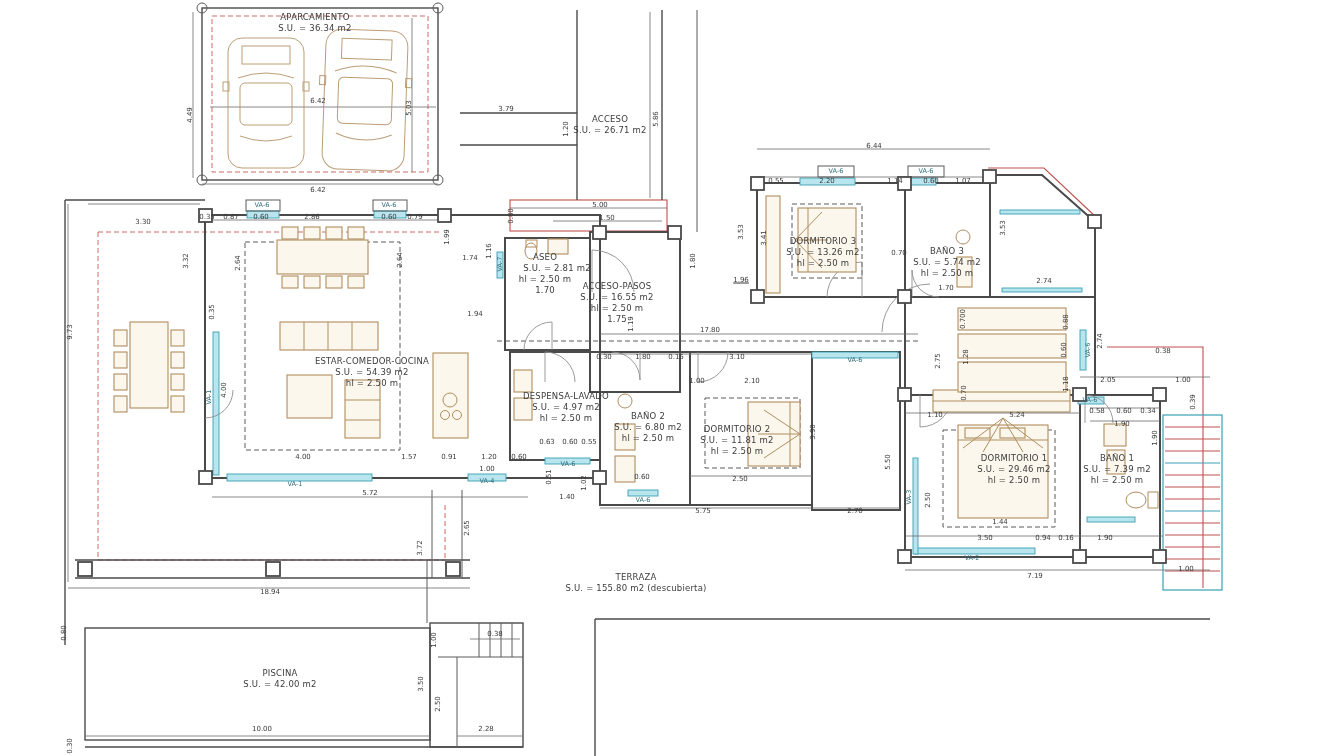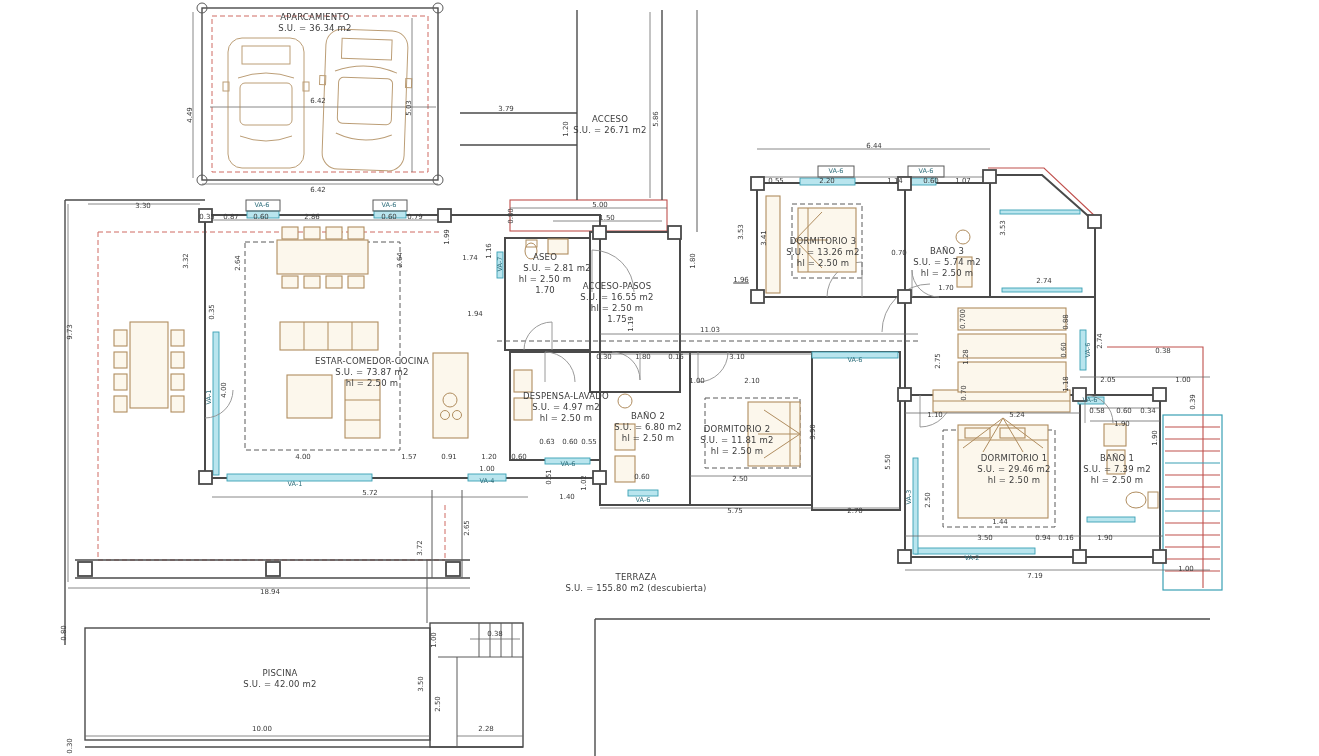--- a/index.html
+++ b/index.html
@@ -331,21 +331,21 @@
       <div class="room-label" style="left: 947px; top: 273px; transform: translate(-50%, -50%);">hl = 2.50 m</div>
       <div class="room-label" style="left: 545px; top: 257px; transform: translate(-50%, -50%);">ASEO</div>
       <div class="room-label" style="left: 545px; top: 268px; transform: translate(-50%, -50%); margin-left: 12px;">S.U. = 2.81 m2</div>
       <div class="room-label" style="left: 545px; top: 279px; transform: translate(-50%, -50%);">hl = 2.50 m</div>
       <div class="room-label" style="left: 545px; top: 290px; transform: translate(-50%, -50%);">1.70</div>
       <div class="room-label" style="left: 617px; top: 286px; transform: translate(-50%, -50%);">ACCESO-PASOS</div>
       <div class="room-label" style="left: 617px; top: 297px; transform: translate(-50%, -50%);">S.U. = 16.55 m2</div>
       <div class="room-label" style="left: 617px; top: 308px; transform: translate(-50%, -50%);">hl = 2.50 m</div>
       <div class="room-label" style="left: 617px; top: 319px; transform: translate(-50%, -50%);">1.75</div>
       <div class="room-label" style="left: 372px; top: 361px; transform: translate(-50%, -50%);">ESTAR-COMEDOR-COCINA</div>
-      <div class="room-label" style="left: 372px; top: 372px; transform: translate(-50%, -50%);">S.U. = 73.87 m2</div>
+      <div class="room-label" style="left: 372px; top: 372px; transform: translate(-50%, -50%);">S.U. = 54.39 m2</div>
       <div class="room-label" style="left: 372px; top: 383px; transform: translate(-50%, -50%);">hl = 2.50 m</div>
       <div class="room-label" style="left: 566px; top: 396px; transform: translate(-50%, -50%);">DESPENSA-LAVADO</div>
       <div class="room-label" style="left: 566px; top: 407px; transform: translate(-50%, -50%);">S.U. = 4.97 m2</div>
       <div class="room-label" style="left: 566px; top: 418px; transform: translate(-50%, -50%);">hl = 2.50 m</div>
       <div class="room-label" style="left: 648px; top: 416px; transform: translate(-50%, -50%);">BAÑO 2</div>
       <div class="room-label" style="left: 648px; top: 427px; transform: translate(-50%, -50%);">S.U. = 6.80 m2</div>
       <div class="room-label" style="left: 648px; top: 438px; transform: translate(-50%, -50%);">hl = 2.50 m</div>
       <div class="room-label" style="left: 737px; top: 429px; transform: translate(-50%, -50%);">DORMITORIO 2</div>
       <div class="room-label" style="left: 737px; top: 440px; transform: translate(-50%, -50%);">S.U. = 11.81 m2</div>
       <div class="room-label" style="left: 737px; top: 451px; transform: translate(-50%, -50%);">hl = 2.50 m</div>
@@ -361,40 +361,40 @@
       <div class="room-label" style="left: 280px; top: 684px; transform: translate(-50%, -50%);">S.U. = 42.00 m2</div>
       <div class="dim-label" style="left: 190px; top: 115px; transform: translate(-50%, -50%) rotate(-90deg);">4.49</div>
       <div class="dim-label" style="left: 318px; top: 101px; transform: translate(-50%, -50%);">6.42</div>
       <div class="dim-label" style="left: 409px; top: 108px; transform: translate(-50%, -50%) rotate(-90deg);">5.03</div>
       <div class="dim-label" style="left: 318px; top: 190px; transform: translate(-50%, -50%);">6.42</div>
       <div class="dim-label" style="left: 506px; top: 109px; transform: translate(-50%, -50%);">3.79</div>
       <div class="dim-label" style="left: 566px; top: 129px; transform: translate(-50%, -50%) rotate(-90deg);">1.20</div>
       <div class="dim-label" style="left: 656px; top: 119px; transform: translate(-50%, -50%) rotate(-90deg);">5.86</div>
       <div class="dim-label" style="left: 600px; top: 205px; transform: translate(-50%, -50%);">5.00</div>
       <div class="dim-label" style="left: 607px; top: 218px; transform: translate(-50%, -50%);">1.50</div>
-      <div class="dim-label" style="left: 143px; top: 206px; transform: translate(-50%, -50%); text-align: center;">3.30</div>
+      <div class="dim-label" style="left: 143px; top: 222px; transform: translate(-50%, -50%); text-align: center;">3.30</div>
       <div class="dim-label" style="left: 207px; top: 217px; transform: translate(-50%, -50%);">0.35</div>
       <div class="dim-label" style="left: 231px; top: 217px; transform: translate(-50%, -50%); text-align: center;">0.87</div>
       <div class="dim-label" style="left: 261px; top: 217px; transform: translate(-50%, -50%);">0.60</div>
       <div class="dim-label" style="left: 312px; top: 217px; transform: translate(-50%, -50%);">2.86</div>
       <div class="dim-label" style="left: 389px; top: 217px; transform: translate(-50%, -50%);">0.60</div>
       <div class="dim-label" style="left: 415px; top: 217px; transform: translate(-50%, -50%);">0.79</div>
       <div class="dim-label" style="left: 186px; top: 261px; transform: translate(-50%, -50%) rotate(-90deg);">3.32</div>
       <div class="dim-label" style="left: 238px; top: 263px; transform: translate(-50%, -50%) rotate(-90deg);">2.64</div>
       <div class="dim-label" style="left: 400px; top: 260px; transform: translate(-50%, -50%) rotate(-90deg);">2.64</div>
       <div class="dim-label" style="left: 70px; top: 332px; transform: translate(-50%, -50%) rotate(-90deg);">9.73</div>
       <div class="dim-label" style="left: 212px; top: 312px; transform: translate(-50%, -50%) rotate(-90deg);">0.35</div>
       <div class="dim-label" style="left: 447px; top: 237px; transform: translate(-50%, -50%) rotate(-90deg);">1.99</div>
       <div class="dim-label" style="left: 470px; top: 258px; transform: translate(-50%, -50%);">1.74</div>
       <div class="dim-label" style="left: 489px; top: 251px; transform: translate(-50%, -50%) rotate(-90deg);">1.16</div>
       <div class="dim-label" style="left: 511px; top: 216px; transform: translate(-50%, -50%) rotate(-90deg);">0.80</div>
       <div class="dim-label" style="left: 475px; top: 314px; transform: translate(-50%, -50%);">1.94</div>
       <div class="dim-label" style="left: 693px; top: 261px; transform: translate(-50%, -50%) rotate(-90deg);">1.80</div>
       <div class="dim-label" style="left: 741px; top: 280px; transform: translate(-50%, -50%); text-decoration: underline;">1.96</div>
-      <div class="dim-label" style="left: 710px; top: 330px; transform: translate(-50%, -50%);">11.03</div>
+      <div class="dim-label" style="left: 710px; top: 330px; transform: translate(-50%, -50%);">17.80</div>
       <div class="dim-label" style="left: 631px; top: 324px; transform: translate(-50%, -50%) rotate(-90deg);">1.19</div>
       <div class="dim-label" style="left: 741px; top: 232px; transform: translate(-50%, -50%) rotate(-90deg);">3.53</div>
       <div class="dim-label" style="left: 604px; top: 357px; transform: translate(-50%, -50%);">0.30</div>
       <div class="dim-label" style="left: 643px; top: 357px; transform: translate(-50%, -50%);">1.80</div>
       <div class="dim-label" style="left: 676px; top: 357px; transform: translate(-50%, -50%);">0.16</div>
       <div class="dim-label" style="left: 737px; top: 357px; transform: translate(-50%, -50%);">3.10</div>
       <div class="dim-label" style="left: 697px; top: 381px; transform: translate(-50%, -50%);">1.00</div>
       <div class="dim-label" style="left: 752px; top: 381px; transform: translate(-50%, -50%);">2.10</div>
       <div class="dim-label" style="left: 874px; top: 146px; transform: translate(-50%, -50%);">6.44</div>
       <div class="dim-label" style="left: 776px; top: 181px; transform: translate(-50%, -50%);">0.55</div>
@@ -429,21 +429,21 @@
       <div class="dim-label" style="left: 489px; top: 457px; transform: translate(-50%, -50%);">1.20</div>
       <div class="dim-label" style="left: 449px; top: 457px; transform: translate(-50%, -50%);">0.91</div>
       <div class="dim-label" style="left: 409px; top: 457px; transform: translate(-50%, -50%);">1.57</div>
       <div class="dim-label" style="left: 303px; top: 457px; transform: translate(-50%, -50%);">4.00</div>
       <div class="dim-label" style="left: 224px; top: 390px; transform: translate(-50%, -50%) rotate(-90deg);">4.00</div>
       <div class="dim-label" style="left: 549px; top: 477px; transform: translate(-50%, -50%) rotate(-90deg);">0.51</div>
       <div class="dim-label" style="left: 584px; top: 483px; transform: translate(-50%, -50%) rotate(-90deg);">1.02</div>
       <div class="dim-label" style="left: 567px; top: 497px; transform: translate(-50%, -50%);">1.40</div>
       <div class="dim-label" style="left: 642px; top: 477px; transform: translate(-50%, -50%);">0.60</div>
       <div class="dim-label" style="left: 740px; top: 479px; transform: translate(-50%, -50%);">2.50</div>
-      <div class="dim-label" style="left: 703px; top: 511px; transform: translate(-50%, -50%); margin-left: 32px;">5.75</div>
+      <div class="dim-label" style="left: 703px; top: 511px; transform: translate(-50%, -50%);">5.75</div>
       <div class="dim-label" style="left: 855px; top: 511px; transform: translate(-50%, -50%);">2.70</div>
       <div class="dim-label" style="left: 813px; top: 432px; transform: translate(-50%, -50%) rotate(-90deg);">3.90</div>
       <div class="dim-label" style="left: 888px; top: 462px; transform: translate(-50%, -50%) rotate(-90deg);">5.50</div>
       <div class="dim-label" style="left: 1097px; top: 411px; transform: translate(-50%, -50%);">0.58</div>
       <div class="dim-label" style="left: 1124px; top: 411px; transform: translate(-50%, -50%);">0.60</div>
       <div class="dim-label" style="left: 1148px; top: 411px; transform: translate(-50%, -50%);">0.34</div>
       <div class="dim-label" style="left: 1122px; top: 424px; transform: translate(-50%, -50%);">1.90</div>
       <div class="dim-label" style="left: 928px; top: 500px; transform: translate(-50%, -50%) rotate(-90deg);">2.50</div>
       <div class="dim-label" style="left: 1000px; top: 522px; transform: translate(-50%, -50%);">1.44</div>
       <div class="dim-label" style="left: 985px; top: 538px; transform: translate(-50%, -50%);">3.50</div>

